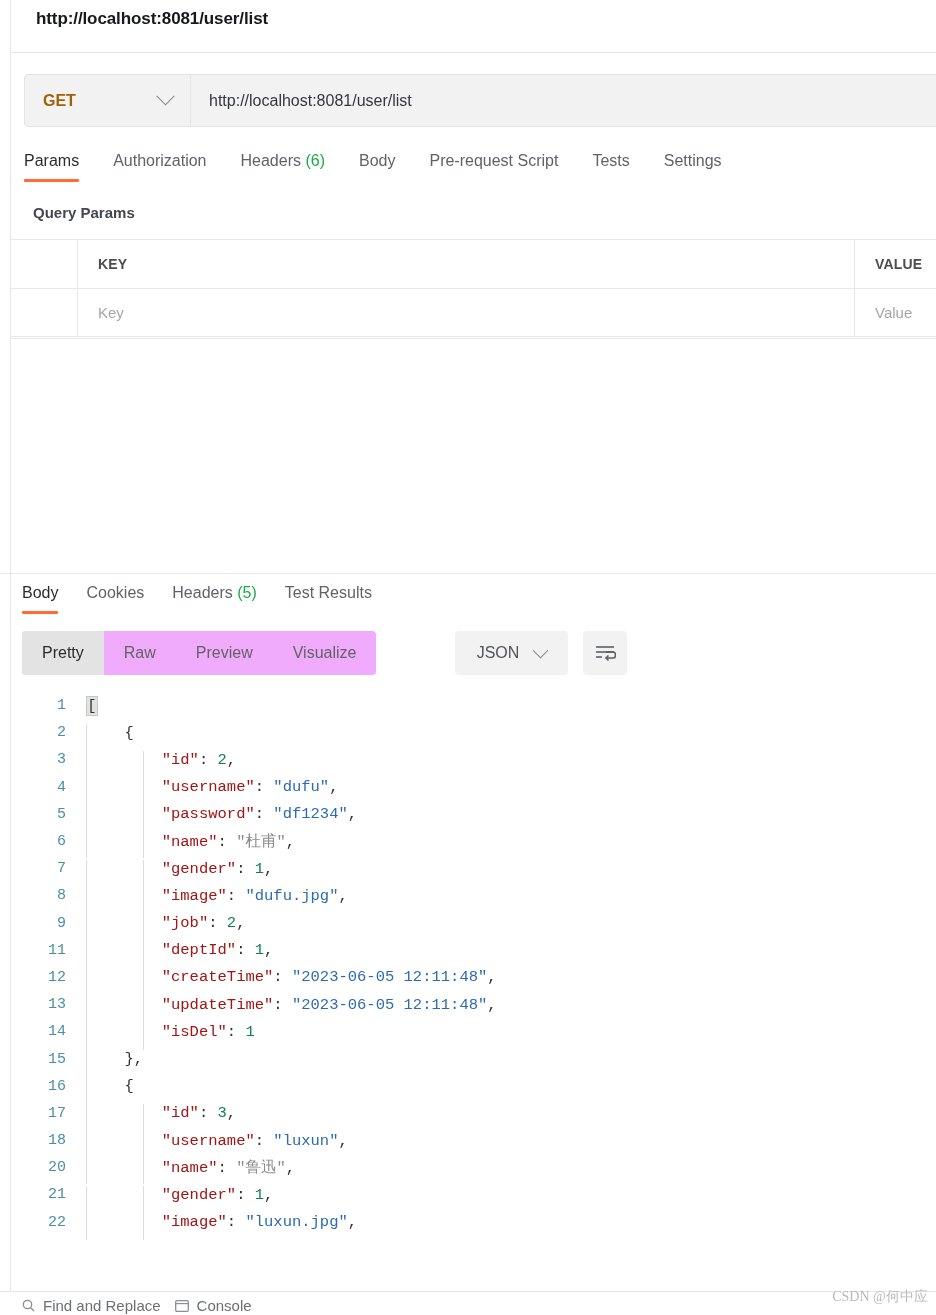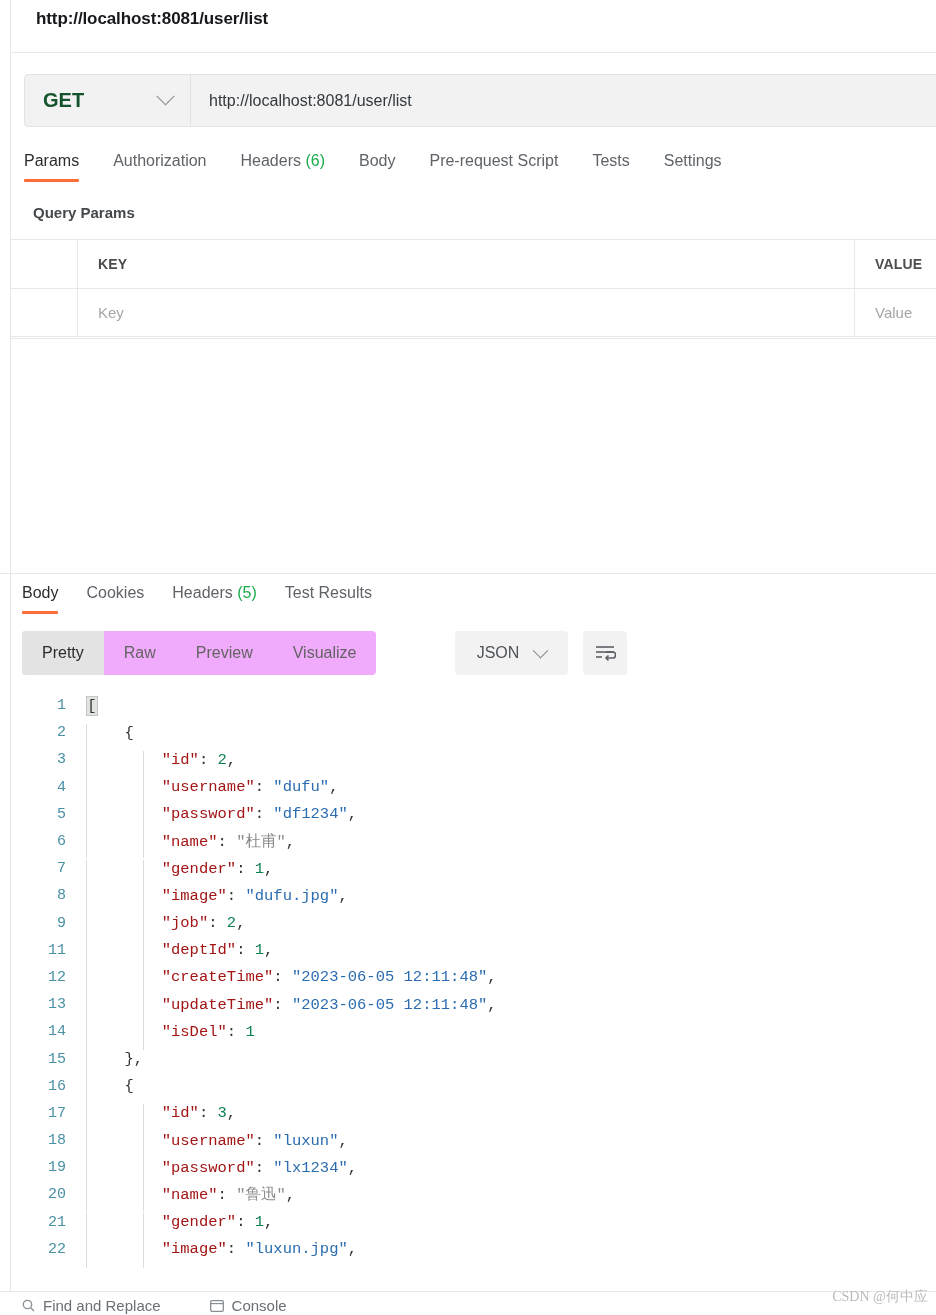--- a/index.html
+++ b/index.html
@@ -68,23 +68,23 @@
     width: 166px;
     display: flex;
     align-items: center;
     justify-content: space-between;
     padding: 0 18px 0 18px;
     box-sizing: border-box;
     border-right: 1px solid #e3e3e3;
     cursor: pointer;
   }
   .method-label {
-    font-size: 20px;
+    font-size: 16px;
     font-weight: bold;
-    color: #14532d;
+    color: #a16207;
   }
   .chev {
     display: inline-block;
     width: 12px; height: 12px;
     border-right: 1.6px solid #8a8a8a;
     border-bottom: 1.6px solid #8a8a8a;
     transform: rotate(45deg) translate(-3px,-3px);
   }
   .url-input {
     flex: 1;
@@ -307,21 +307,21 @@
     left: 0;
     top: 1292px;
     width: 936px;
     height: 23px;
     background: #ffffff;
     display: flex;
     align-items: flex-start;
     padding-left: 22px;
     padding-top: 5px;
     box-sizing: border-box;
-    gap: 49px;
+    gap: 14px;
   }
   .bb-item {
     display: flex;
     align-items: center;
     gap: 8px;
     font-size: 15px;
     color: #6b7075;
     cursor: pointer;
   }
   .watermark {
@@ -437,21 +437,20 @@
       <div class="code-line"><div class="ln">8</div><div class="ctext"><span class="guide1"></span><span class="guide2"></span><span>         </span><span class="k">"image"</span><span class="p">: </span><span class="s">"dufu.jpg"</span><span class="p">,</span></div></div>
       <div class="code-line"><div class="ln">9</div><div class="ctext"><span class="guide1"></span><span class="guide2"></span><span>         </span><span class="k">"job"</span><span class="p">: </span><span class="n">2</span><span class="p">,</span></div></div>
       <div class="code-line"><div class="ln">11</div><div class="ctext"><span class="guide1"></span><span class="guide2"></span><span>         </span><span class="k">"deptId"</span><span class="p">: </span><span class="n">1</span><span class="p">,</span></div></div>
       <div class="code-line"><div class="ln">12</div><div class="ctext"><span class="guide1"></span><span class="guide2"></span><span>         </span><span class="k">"createTime"</span><span class="p">: </span><span class="s">"2023-06-05 12:11:48"</span><span class="p">,</span></div></div>
       <div class="code-line"><div class="ln">13</div><div class="ctext"><span class="guide1"></span><span class="guide2"></span><span>         </span><span class="k">"updateTime"</span><span class="p">: </span><span class="s">"2023-06-05 12:11:48"</span><span class="p">,</span></div></div>
       <div class="code-line"><div class="ln">14</div><div class="ctext"><span class="guide1"></span><span class="guide2"></span><span>         </span><span class="k">"isDel"</span><span class="p">: </span><span class="n">1</span></div></div>
       <div class="code-line"><div class="ln">15</div><div class="ctext"><span class="guide1"></span><span>     </span><span class="p">},</span></div></div>
       <div class="code-line"><div class="ln">16</div><div class="ctext"><span class="guide1"></span><span>     </span><span class="p">{</span></div></div>
       <div class="code-line"><div class="ln">17</div><div class="ctext"><span class="guide1"></span><span class="guide2"></span><span>         </span><span class="k">"id"</span><span class="p">: </span><span class="n">3</span><span class="p">,</span></div></div>
       <div class="code-line"><div class="ln">18</div><div class="ctext"><span class="guide1"></span><span class="guide2"></span><span>         </span><span class="k">"username"</span><span class="p">: </span><span class="s">"luxun"</span><span class="p">,</span></div></div>
-      <div class="code-line"><div class="ln">19</div><div class="ctext"><span class="guide1"></span><span class="guide2"></span><span>         </span><span class="k">"password"</span><span class="p">: </span><span class="s">"lx1234"</span><span class="p">,</span></div></div>
       <div class="code-line"><div class="ln">20</div><div class="ctext"><span class="guide1"></span><span class="guide2"></span><span>         </span><span class="k">"name"</span><span class="p">: </span><span class="cn">"鲁迅"</span><span class="p">,</span></div></div>
       <div class="code-line"><div class="ln">21</div><div class="ctext"><span class="guide1"></span><span class="guide2"></span><span>         </span><span class="k">"gender"</span><span class="p">: </span><span class="n">1</span><span class="p">,</span></div></div>
       <div class="code-line"><div class="ln">22</div><div class="ctext"><span class="guide1"></span><span class="guide2"></span><span>         </span><span class="k">"image"</span><span class="p">: </span><span class="s">"luxun.jpg"</span><span class="p">,</span></div></div>
     </div>
 
   <div class="divider div-bottom"></div>
   <div class="bottom-bar">
     <div class="bb-item">
       <svg width="13" height="13" viewBox="0 0 13 13">
         <circle cx="5.5" cy="5.5" r="4.2" fill="none" stroke="#8a8f94" stroke-width="1.3"></circle>

